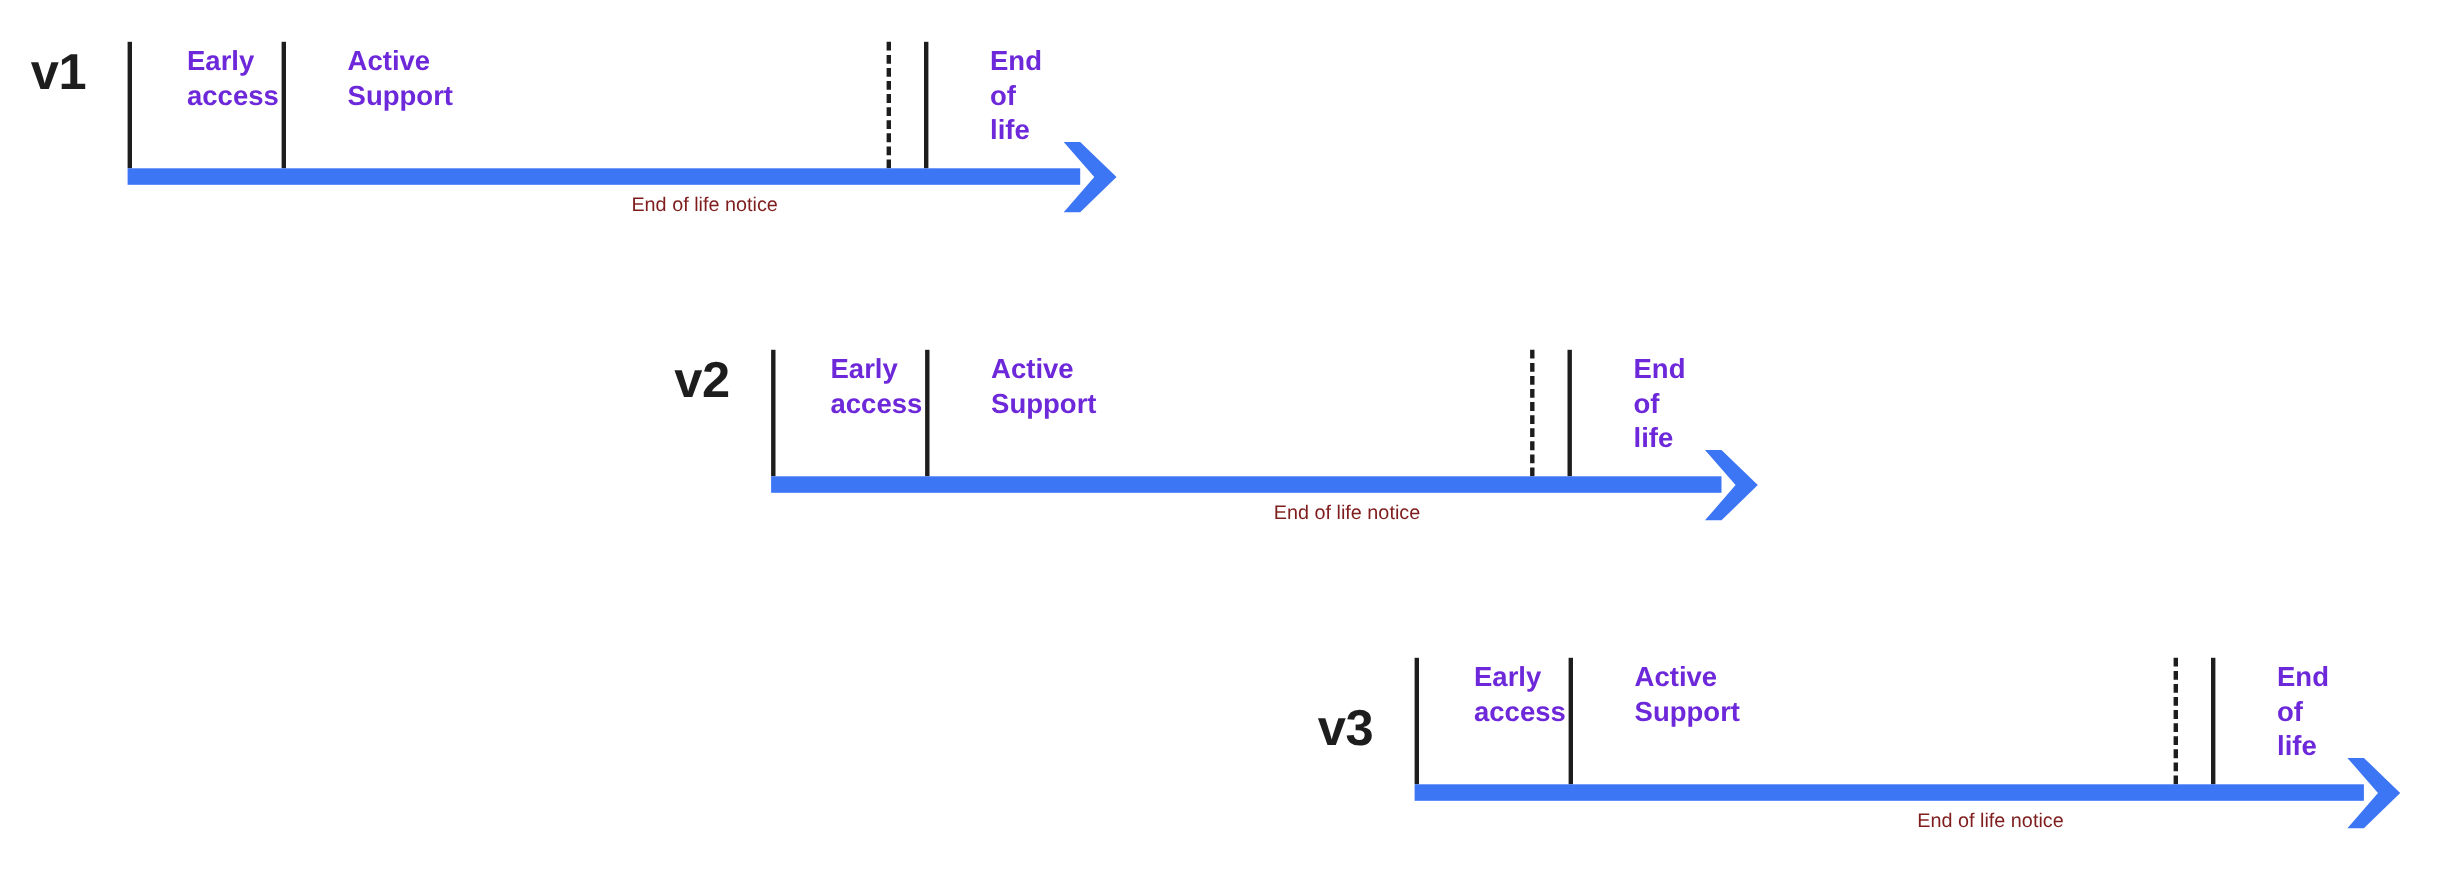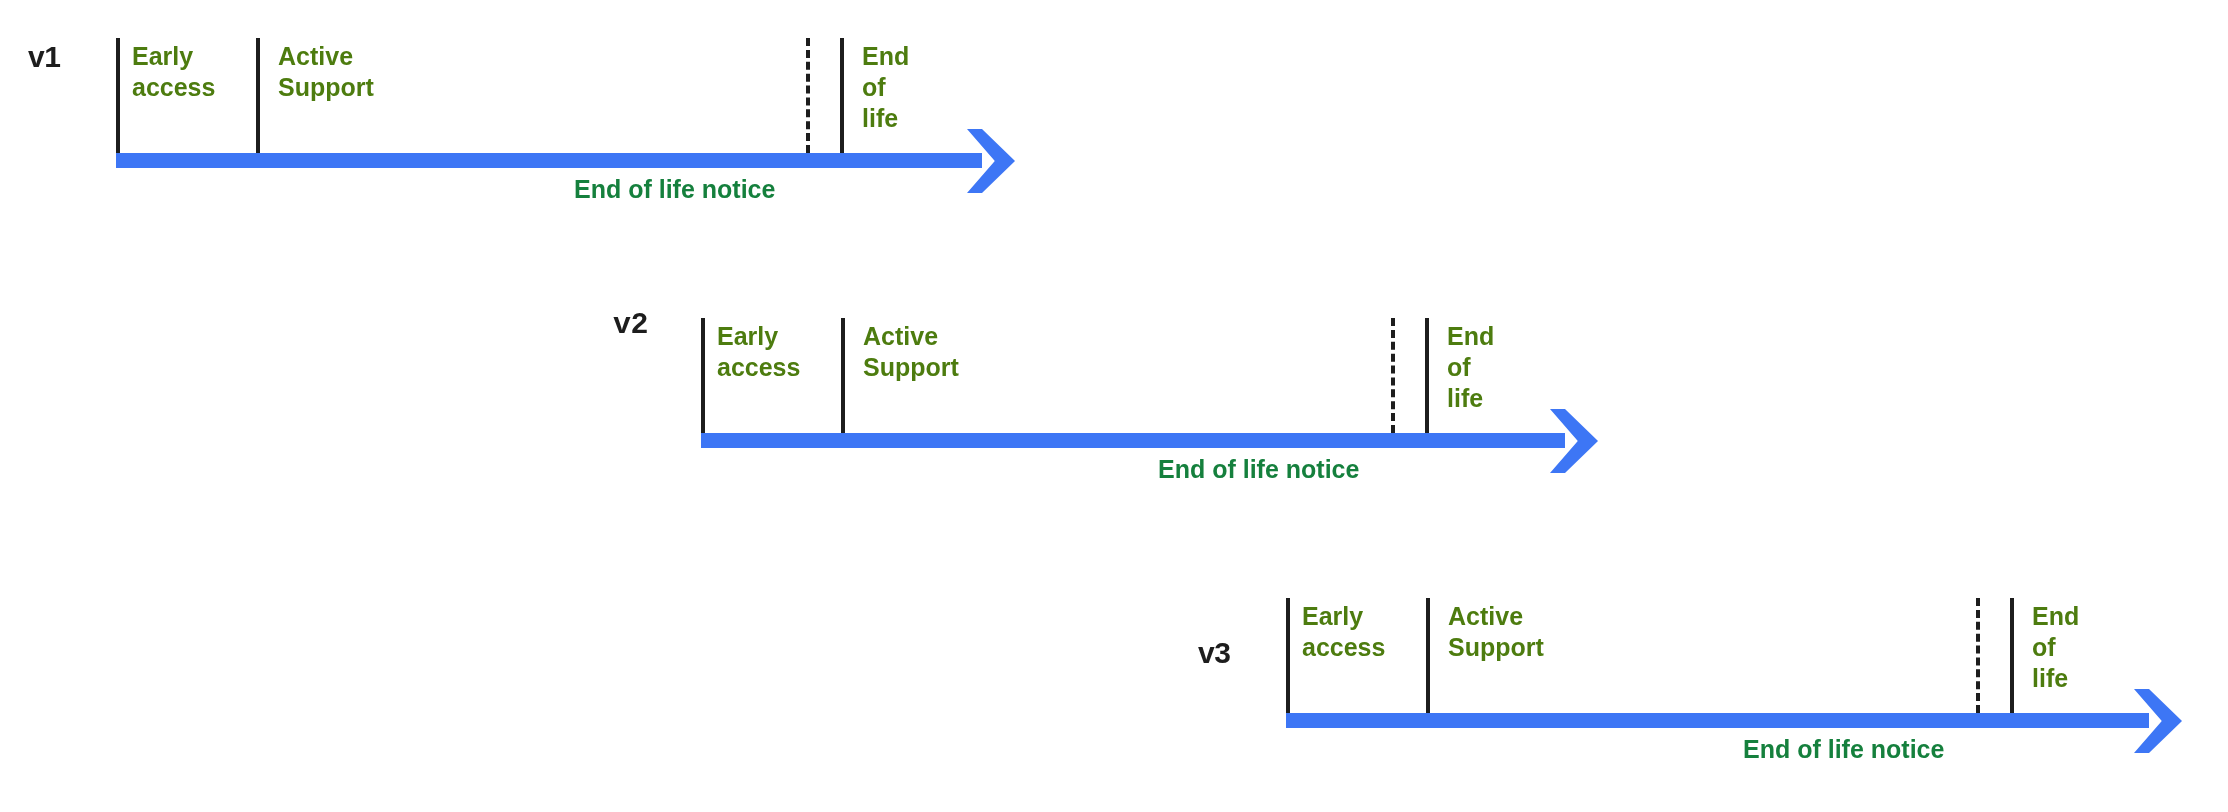--- a/index.html
+++ b/index.html
@@ -18,50 +18,51 @@
     background: #ffffff;
     overflow: hidden;
   }
   .lifecycle-row {
     position: absolute;
     left: 0;
     top: 0;
   }
   .version-label {
     position: absolute;
-    font-size: 30px;
+    font-size: 46px;
     font-weight: 700;
     color: #1d1d1d;
     letter-spacing: -0.5px;
     line-height: 1;
     white-space: nowrap;
   }
   .phase-divider {
     position: absolute;
     width: 4px;
     background: #1d1d1d;
   }
   .phase-divider.dashed {
     width: 0;
     background: none;
     border-left: 4px dashed #1d1d1d;
   }
   .phase-label {
     position: absolute;
     font-size: 25px;
     font-weight: 700;
-    color: #4d7c0f;
+    color: #6d28d9;
     line-height: 31px;
     white-space: pre-line;
+    margin-left: 38px;
   }
   .notice-label {
     position: absolute;
-    font-size: 25px;
-    font-weight: 700;
-    color: #15803d;
+    font-size: 18px;
+    font-weight: 400;
+    color: #7f1d1d;
     line-height: 1;
     white-space: nowrap;
   }
   .timeline-bar {
     position: absolute;
     height: 15px;
     background: #3d76f5;
   }
   .timeline-arrowhead {
     position: absolute;
@@ -88,21 +89,21 @@
       <div class="phase-label" style="left: 862px; top: 41px;">End of life</div>
       <div class="timeline-bar" style="left: 116px; top: 153px; width: 866px; height: 15px; background: rgb(61, 118, 245);"></div>
       <div class="timeline-arrowhead" style="left: 957px; top: 118.5px; width: 68px; height: 84px;">
         <svg width="68" height="84">
           <path d="M10.0,10.0 L25.0,10.0 L58.0,42.0 L25.0,74.0 L10.0,74.0 L37.8,42.0 Z" fill="#3d76f5"></path>
         </svg>
       </div>
       <div class="notice-label" style="left: 574px; top: 177px;">End of life notice</div>
     </div>
     <div class="lifecycle-row">
-      <div class="version-label" style="left: 613px; top: 310px; font-family: Liberation Mono, monospace;">v2</div>
+      <div class="version-label" style="left: 613px; top: 322px;">v2</div>
       <div class="phase-divider" style="left: 701px; top: 318px; height: 115px;"></div>
       <div class="phase-label" style="left: 717px; top: 321px;">Early
 access</div>
       <div class="phase-divider" style="left: 841px; top: 318px; height: 115px;"></div>
       <div class="phase-label" style="left: 863px; top: 321px;">Active Support</div>
       <div class="phase-divider dashed" style="left: 1391px; top: 318px; height: 115px;"></div>
       <div class="phase-divider" style="left: 1425px; top: 318px; height: 115px;"></div>
       <div class="phase-label" style="left: 1447px; top: 321px;">End of life</div>
       <div class="timeline-bar" style="left: 701px; top: 433px; width: 864px; height: 15px; background: rgb(61, 118, 245);"></div>
       <div class="timeline-arrowhead" style="left: 1540px; top: 398.5px; width: 68px; height: 84px;">

